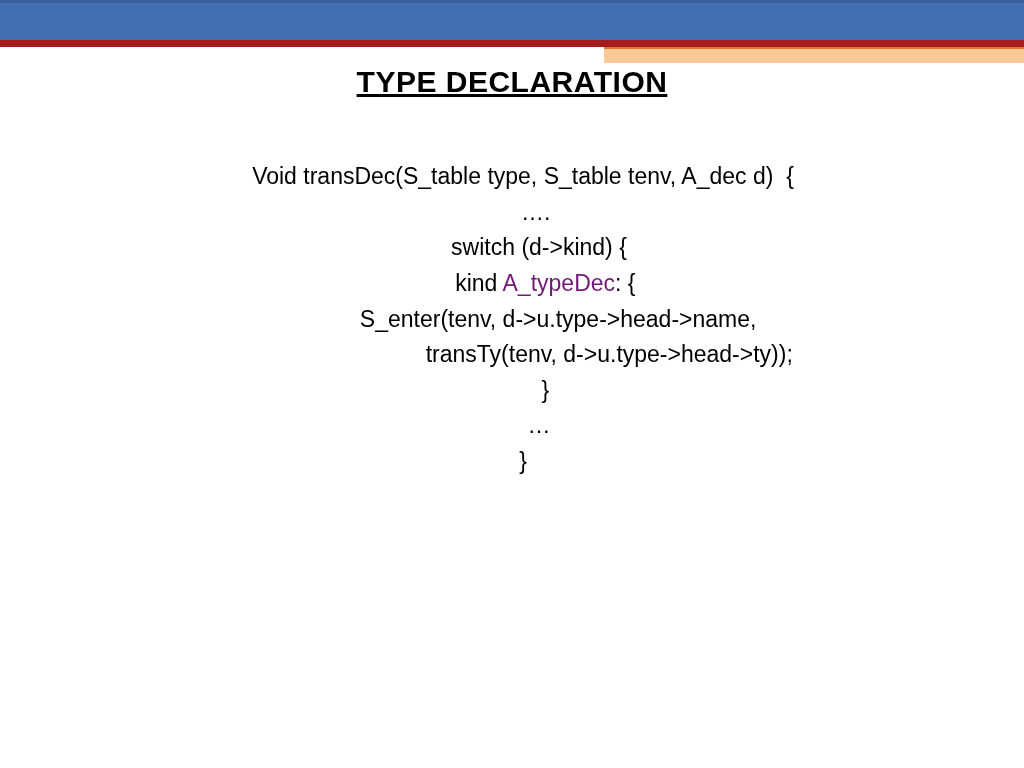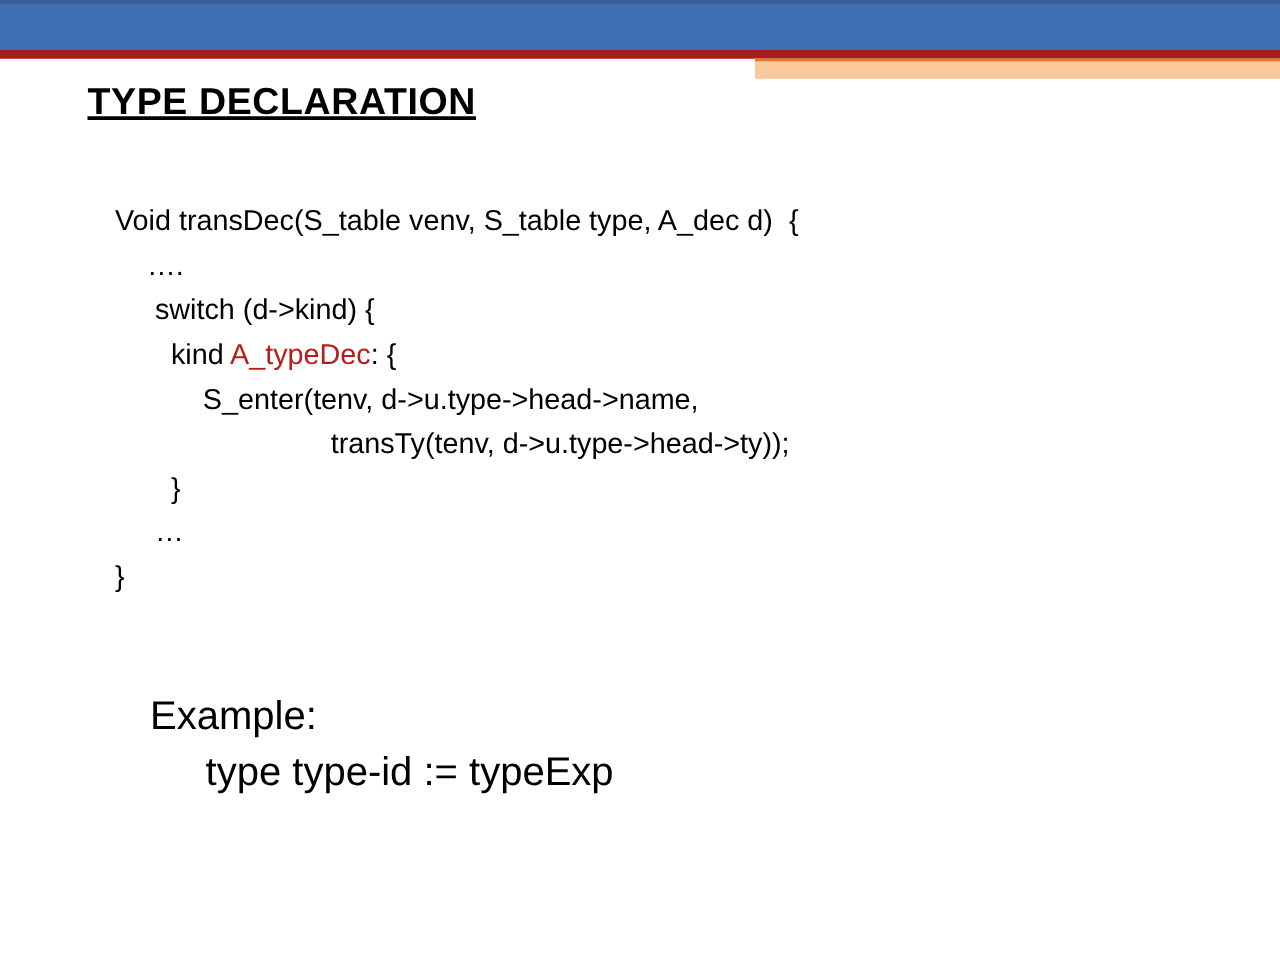--- a/index.html
+++ b/index.html
@@ -19,63 +19,62 @@
     position: absolute;
     top: 47px;
     right: 0;
     width: 420px;
     height: 16px;
     background: #f9c99a;
     border-top: 2px solid #e07a2e;
   }
   .content {
     padding: 18px 70px 0 70px;
+    text-align: center;
   }
   .title {
     font-size: 30px;
     font-weight: bold;
     color: #000;
     text-decoration: underline;
     letter-spacing: 0.5px;
   }
   .code-block {
     margin-top: 60px;
     margin-left: 22px;
     font-size: 23px;
     color: #000;
     line-height: 1.55;
     white-space: pre;
     font-family: Arial, Helvetica, sans-serif;
   }
-  .hl { color: #b91c1c; }
+  .hl { color: #701a75; }
   .example {
     margin-top: 70px;
     margin-left: 50px;
     font-size: 32px;
     color: #000;
     line-height: 1.4;
     white-space: pre;
     font-family: Arial, Helvetica, sans-serif;
   }
 </style>
 </head>
 <body>
 
 <div class="header-blue"></div>
 <div class="header-red"></div>
 <div class="header-orange"></div>
 
 <div class="content">
   <div class="title">TYPE DECLARATION</div>
 
-  <div class="code-block"><span>Void transDec(S_table venv, S_table type, A_dec d)  {</span>
+  <div class="code-block"><span>Void transDec(S_table type, S_table tenv, A_dec d)  {</span>
 <span>    ….</span>
 <span>     switch (d-&gt;kind) {</span>
 <span>       kind </span><span class="hl">A_typeDec</span><span>: {</span>
 <span>           S_enter(tenv, d-&gt;u.type-&gt;head-&gt;name,</span>
 <span>                           transTy(tenv, d-&gt;u.type-&gt;head-&gt;ty));</span>
 <span>       }</span>
 <span>     …</span>
 <span>}</span></div>
 
-  <div class="example"><span>Example:</span>
-<span>     type type-id := typeExp</span></div>
 </div>
 
 </body></html>

